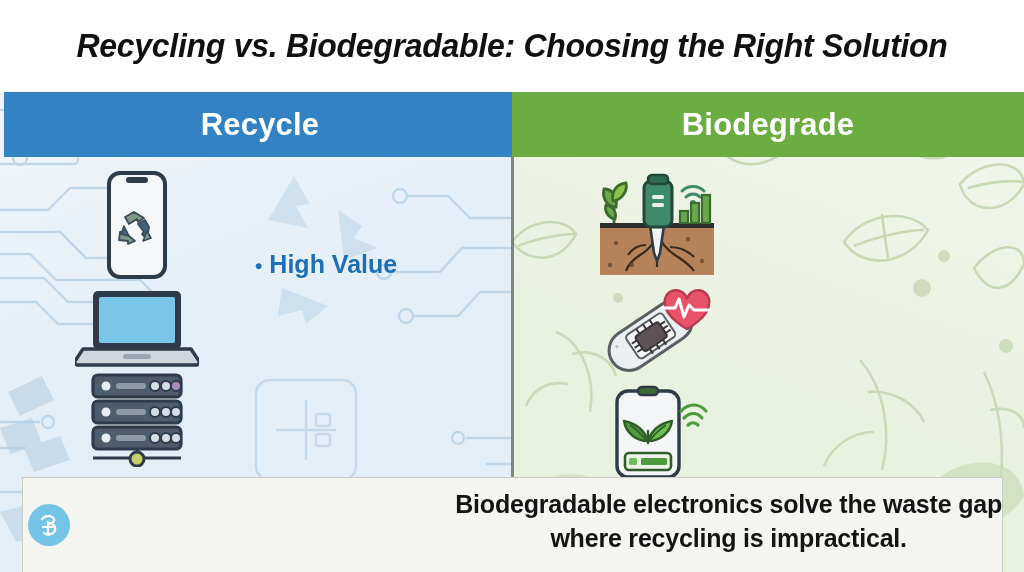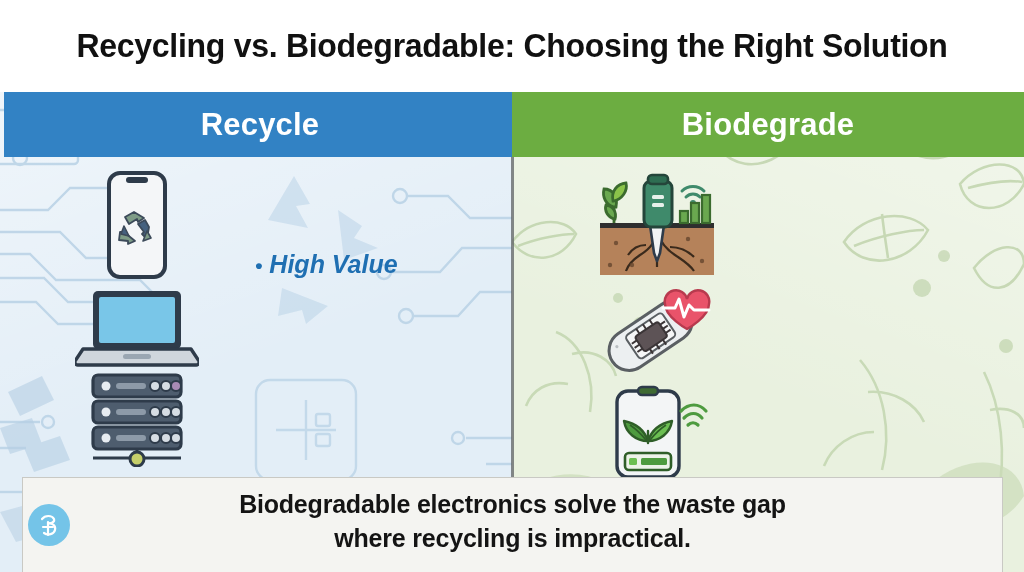--- a/index.html
+++ b/index.html
@@ -22,20 +22,21 @@
   
   #title-bar {
     position: absolute;
     left: 0; top: 0;
     width: 1024px; height: 92px;
     display: flex;
     align-items: center;
     justify-content: center;
     background: #ffffff;
     z-index: 6;
+    font-style: italic;
   }
   #page-title {
     font-size: 33px;
     font-weight: bold;
     color: #111111;
     letter-spacing: -0.3px;
     white-space: nowrap;
     transform: scaleX(0.97);
   }
 
@@ -121,21 +122,21 @@
   #icons-biodegrade { left: 30px; }
   .device-icon { display: block; }
 
   
   .bullet-list {
     position: absolute;
     top: 150px;
     z-index: 3;
     list-style: none;
   }
-  #bullets-recycle { left: 255px; font-style: italic; }
+  #bullets-recycle { left: 255px; }
 
   .bullet-item {
     font-size: 25px;
     font-weight: bold;
     line-height: 44px;
     white-space: nowrap;
   }
   #bullets-recycle .bullet-item { color: #1f6fb2; }
   .bullet-dot { font-size: 21px; margin-right: 7px; }
 
@@ -143,21 +144,21 @@
   #caption-box {
     position: absolute;
     left: 22px; top: 477px;
     width: 981px; height: 95px;
     background: #f4f4f1;
     border: 1px solid #c9c9c4;
     border-bottom: none;
     z-index: 7;
     display: flex;
     align-items: center;
-    justify-content: center;
+    justify-content: flex-end;
     padding-bottom: 8px;
   }
   #caption-text {
     font-size: 25px;
     font-weight: bold;
     color: #141414;
     text-align: center;
     line-height: 34px;
     letter-spacing: -0.2px;
   }

